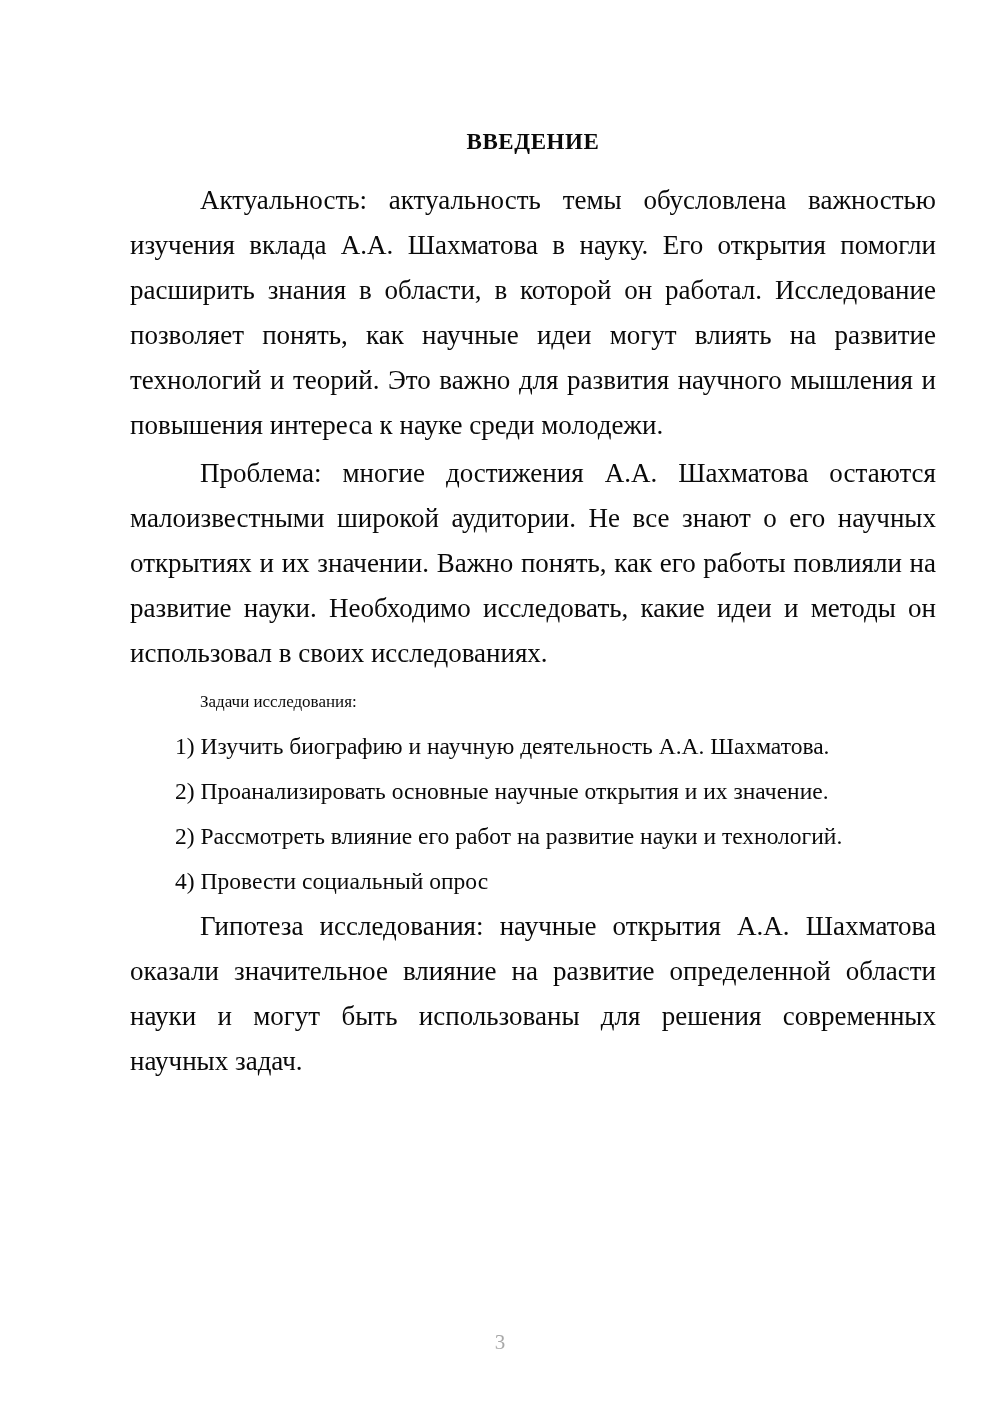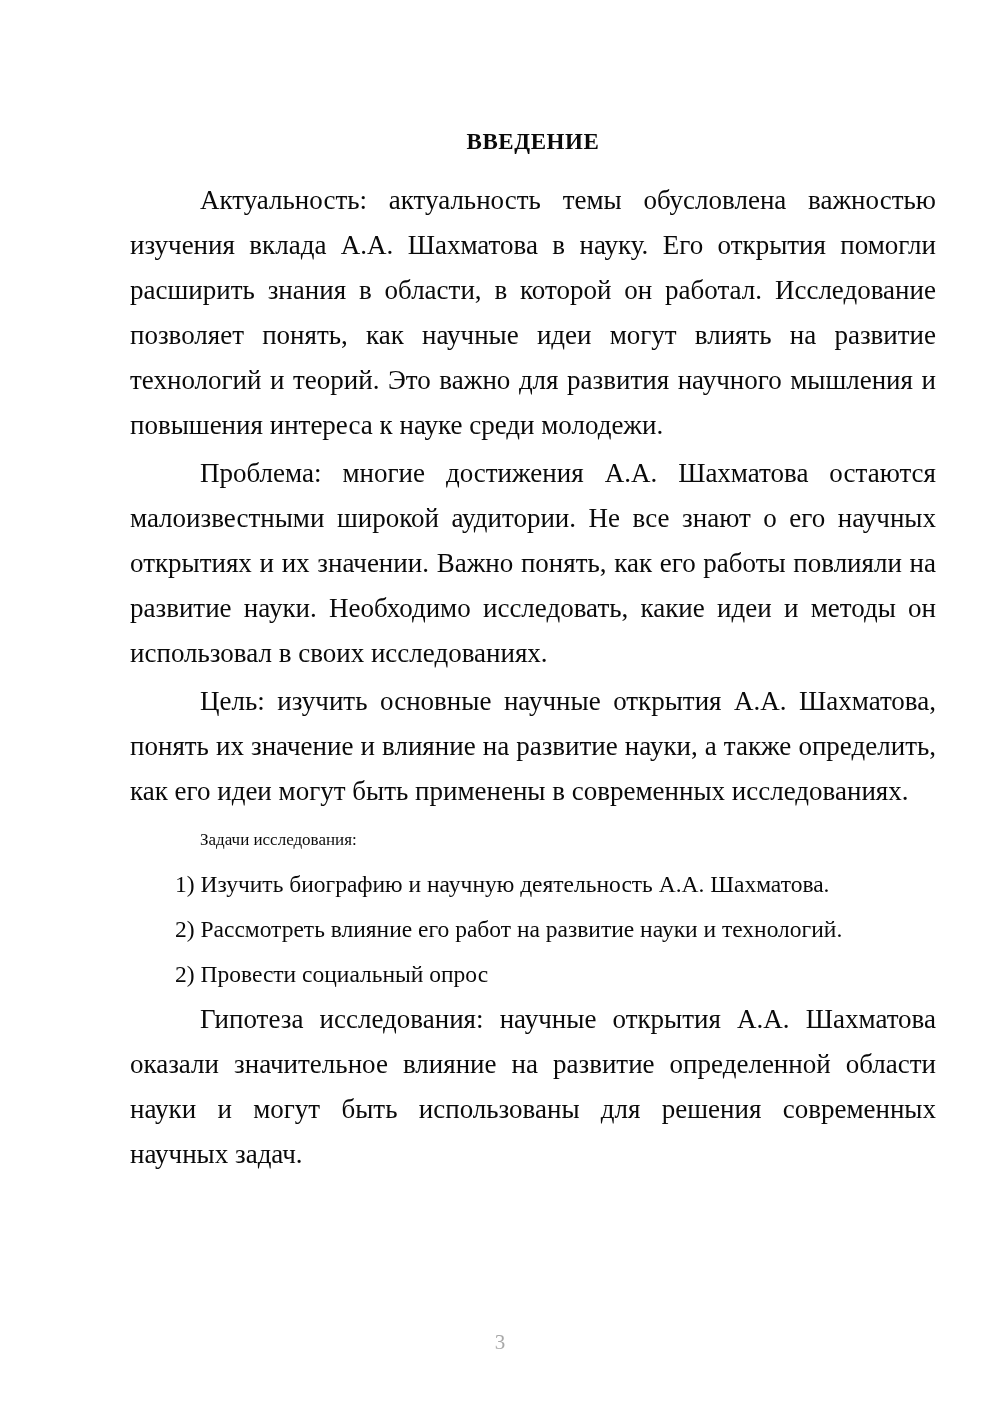--- a/index.html
+++ b/index.html
@@ -85,28 +85,28 @@
 <div class="page">
 
   <div class="content">
 
     <h1 class="doc-title">ВВЕДЕНИЕ</h1>
 
     <p class="para">Актуальность: актуальность темы обусловлена важностью изучения вклада А.А. Шахматова в науку. Его открытия помогли расширить знания в области, в которой он работал. Исследование позволяет понять, как научные идеи могут влиять на развитие технологий и теорий. Это важно для развития научного мышления и повышения интереса к науке среди молодежи.</p>
 
     <p class="para">Проблема: многие достижения А.А. Шахматова остаются малоизвестными широкой аудитории. Не все знают о его научных открытиях и их значении. Важно понять, как его работы повлияли на развитие науки. Необходимо исследовать, какие идеи и методы он использовал в своих исследованиях.</p>
 
-    <p class="para">Цель: изучить основные научные открытия А.А. Шахматова, понять их значение и влияние на развитие науки, а также определить, как его идеи могут быть применены в современных исследованиях.</p>
 
     <p class="lead-line">Задачи исследования:</p>
 
     <ul class="list">
       <li class="list-item">1) Изучить биографию и научную деятельность А.А. Шахматова.</li>
+      <li class="list-item">2) Проанализировать основные научные открытия и их значение.</li>
       <li class="list-item">2) Рассмотреть влияние его работ на развитие науки и технологий.</li>
-      <li class="list-item">2) Провести социальный опрос</li>
+      <li class="list-item">4) Провести социальный опрос</li>
     </ul>
 
 
 
     <p class="para">Гипотеза исследования: научные открытия А.А. Шахматова оказали значительное влияние на развитие определенной области науки и могут быть использованы для решения современных научных задач.</p>
 
 
 
   </div>
 

